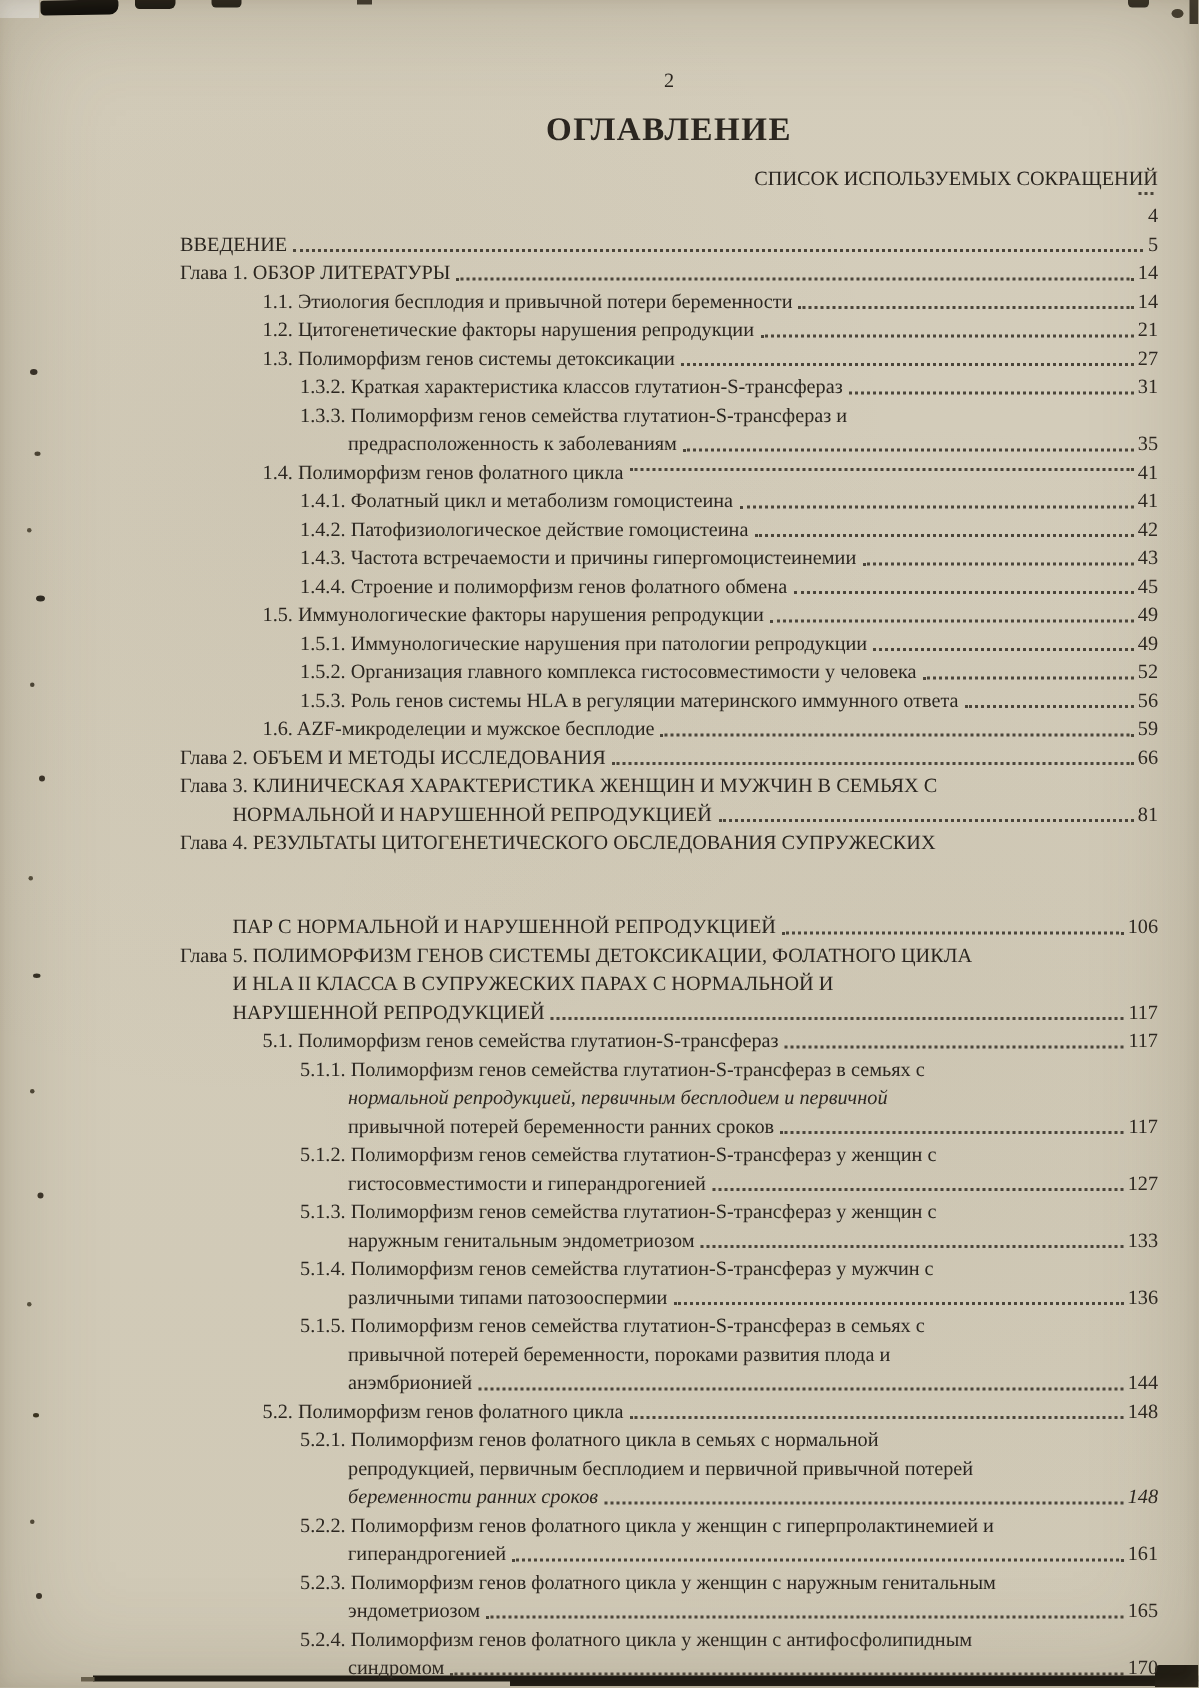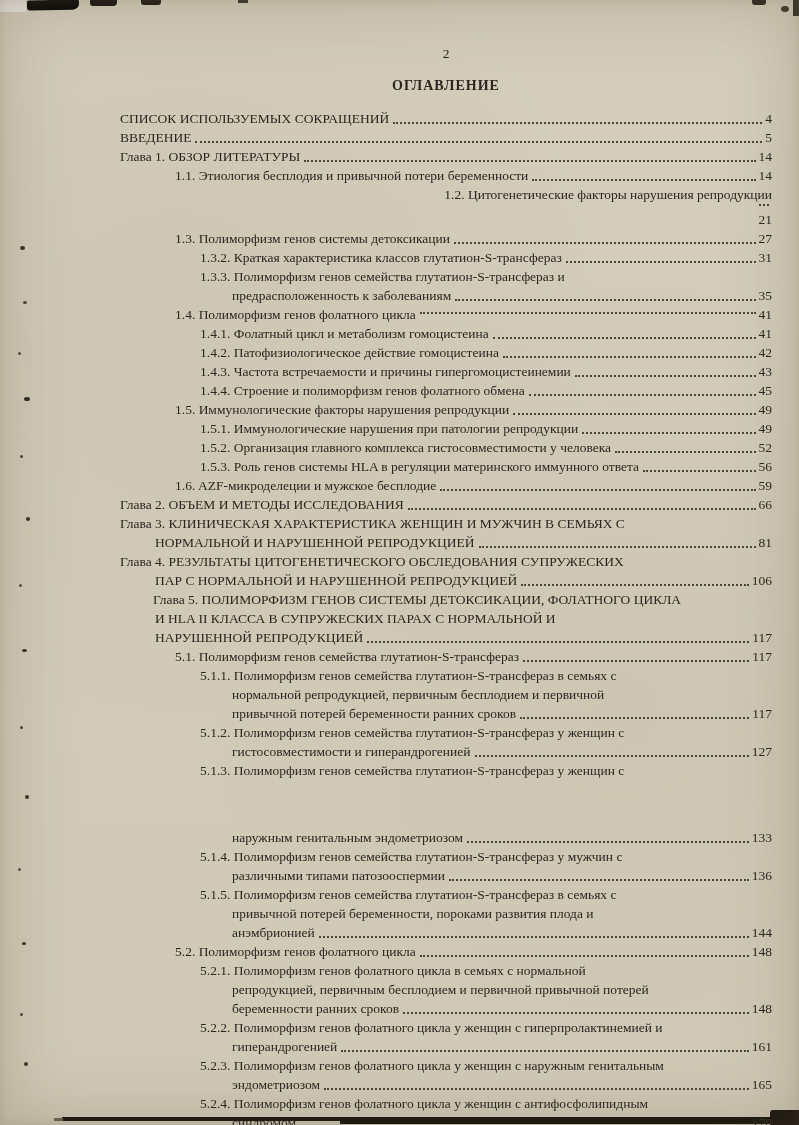--- a/index.html
+++ b/index.html
@@ -34,21 +34,21 @@
   .pagenum-top {
     margin-top: 44px;
     text-align: center;
     font-size: 13.5px;
     line-height: 19px;
   }
 
   .title {
     margin-top: 12px;
     text-align: center;
-    font-size: 14px;
+    font-size: 22px;
     font-weight: bold;
     letter-spacing: 1px;
     line-height: 22px;
   }
 
   .toc {
     margin-top: 12px;
     font-size: 13.5px;
     line-height: 19px;
   }
@@ -104,33 +104,33 @@
   <div class="art" style="left:62px;top:1117px;width:737px;height:4px;background:#17140e;"></div>
   <div class="art" style="left:340px;top:1120px;width:459px;height:4px;background:#12100b;"></div>
   <div class="art" style="left:770px;top:1110px;width:29px;height:15px;background:#17140e;border-radius:3px 0 0 0;"></div>
   <div class="art" style="left:54px;top:1118px;width:9px;height:3px;background:#6b6350;"></div>
 
   <div class="content">
     <div class="pagenum-top">2</div>
     <div class="title">ОГЛАВЛЕНИЕ</div>
     <div class="toc">
         <div class="toc-entry">
-          <div class="toc-line toc-line-last" style="padding-left: 0px;"><span class="txt">СПИСОК ИСПОЛЬЗУЕМЫХ СОКРАЩЕНИЙ</span><span class="dots"></span><span class="pg">4</span></div>
+          <div class="toc-line toc-line-last" style="padding-left: 0px; flex-direction: column;"><span class="txt">СПИСОК ИСПОЛЬЗУЕМЫХ СОКРАЩЕНИЙ</span><span class="dots"></span><span class="pg">4</span></div>
         </div>
         <div class="toc-entry">
           <div class="toc-line toc-line-last" style="padding-left: 0px;"><span class="txt">ВВЕДЕНИЕ</span><span class="dots"></span><span class="pg">5</span></div>
         </div>
         <div class="toc-entry">
           <div class="toc-line toc-line-last" style="padding-left: 0px;"><span class="txt">Глава 1. ОБЗОР ЛИТЕРАТУРЫ</span><span class="dots"></span><span class="pg">14</span></div>
         </div>
         <div class="toc-entry">
           <div class="toc-line toc-line-last" style="padding-left: 55px;"><span class="txt">1.1. Этиология бесплодия и привычной потери беременности</span><span class="dots"></span><span class="pg">14</span></div>
         </div>
         <div class="toc-entry">
-          <div class="toc-line toc-line-last" style="padding-left: 55px; flex-direction: column;"><span class="txt">1.2. Цитогенетические факторы нарушения репродукции</span><span class="dots"></span><span class="pg">21</span></div>
+          <div class="toc-line toc-line-last" style="padding-left: 55px;"><span class="txt">1.2. Цитогенетические факторы нарушения репродукции</span><span class="dots"></span><span class="pg">21</span></div>
         </div>
         <div class="toc-entry">
           <div class="toc-line toc-line-last" style="padding-left: 55px;"><span class="txt">1.3. Полиморфизм генов системы детоксикации</span><span class="dots"></span><span class="pg">27</span></div>
         </div>
         <div class="toc-entry">
           <div class="toc-line toc-line-last" style="padding-left: 80px;"><span class="txt">1.3.2. Краткая характеристика классов глутатион-S-трансфераз</span><span class="dots"></span><span class="pg">31</span></div>
         </div>
         <div class="toc-entry">
           <div class="toc-line" style="padding-left: 80px;">1.3.3. Полиморфизм генов семейства глутатион-S-трансфераз и</div>
           <div class="toc-line toc-line-last" style="padding-left: 112px;"><span class="txt">предрасположенность к заболеваниям</span><span class="dots"></span><span class="pg">35</span></div>
@@ -167,59 +167,59 @@
         </div>
         <div class="toc-entry">
           <div class="toc-line toc-line-last" style="padding-left: 0px;"><span class="txt">Глава 2. ОБЪЕМ И МЕТОДЫ ИССЛЕДОВАНИЯ</span><span class="dots"></span><span class="pg">66</span></div>
         </div>
         <div class="toc-entry">
           <div class="toc-line" style="padding-left: 0px;">Глава 3. КЛИНИЧЕСКАЯ ХАРАКТЕРИСТИКА ЖЕНЩИН И МУЖЧИН В СЕМЬЯХ С</div>
           <div class="toc-line toc-line-last" style="padding-left: 35px;"><span class="txt">НОРМАЛЬНОЙ И НАРУШЕННОЙ РЕПРОДУКЦИЕЙ</span><span class="dots"></span><span class="pg">81</span></div>
         </div>
         <div class="toc-entry">
           <div class="toc-line" style="padding-left: 0px;">Глава 4. РЕЗУЛЬТАТЫ ЦИТОГЕНЕТИЧЕСКОГО ОБСЛЕДОВАНИЯ СУПРУЖЕСКИХ</div>
-          <div class="toc-line toc-line-last" style="padding-left: 35px;"><span class="txt">ПАР С НОРМАЛЬНОЙ И НАРУШЕННОЙ РЕПРОДУКЦИЕЙ</span><span class="dots"></span><span class="pg">106</span></div>
-        </div>
-        <div class="toc-entry">
-          <div class="toc-line" style="padding-left: 0px; margin-left: 33px;">Глава 5. ПОЛИМОРФИЗМ ГЕНОВ СИСТЕМЫ ДЕТОКСИКАЦИИ, ФОЛАТНОГО ЦИКЛА</div>
+          <div class="toc-line toc-line-last" style="padding-left: 35px; margin-top: 37px;"><span class="txt">ПАР С НОРМАЛЬНОЙ И НАРУШЕННОЙ РЕПРОДУКЦИЕЙ</span><span class="dots"></span><span class="pg">106</span></div>
+        </div>
+        <div class="toc-entry">
+          <div class="toc-line" style="padding-left: 0px;">Глава 5. ПОЛИМОРФИЗМ ГЕНОВ СИСТЕМЫ ДЕТОКСИКАЦИИ, ФОЛАТНОГО ЦИКЛА</div>
           <div class="toc-line" style="padding-left: 35px;">И HLA II КЛАССА В СУПРУЖЕСКИХ ПАРАХ С НОРМАЛЬНОЙ И</div>
           <div class="toc-line toc-line-last" style="padding-left: 35px;"><span class="txt">НАРУШЕННОЙ РЕПРОДУКЦИЕЙ</span><span class="dots"></span><span class="pg">117</span></div>
         </div>
         <div class="toc-entry">
           <div class="toc-line toc-line-last" style="padding-left: 55px; justify-content: center;"><span class="txt">5.1. Полиморфизм генов семейства глутатион-S-трансфераз</span><span class="dots"></span><span class="pg">117</span></div>
         </div>
         <div class="toc-entry">
           <div class="toc-line" style="padding-left: 80px;">5.1.1. Полиморфизм генов семейства глутатион-S-трансфераз в семьях с</div>
-          <div class="toc-line" style="padding-left: 112px;">нормальной репродукцией, первичным бесплодием и первичной</div>
+          <div class="toc-line" style="padding-left: 112px; font-style: italic;">нормальной репродукцией, первичным бесплодием и первичной</div>
           <div class="toc-line toc-line-last" style="padding-left: 112px;"><span class="txt">привычной потерей беременности ранних сроков</span><span class="dots"></span><span class="pg">117</span></div>
         </div>
         <div class="toc-entry">
           <div class="toc-line" style="padding-left: 80px;">5.1.2. Полиморфизм генов семейства глутатион-S-трансфераз у женщин с</div>
           <div class="toc-line toc-line-last" style="padding-left: 112px;"><span class="txt">гистосовместимости и гиперандрогенией</span><span class="dots"></span><span class="pg">127</span></div>
         </div>
         <div class="toc-entry">
           <div class="toc-line" style="padding-left: 80px;">5.1.3. Полиморфизм генов семейства глутатион-S-трансфераз у женщин с</div>
-          <div class="toc-line toc-line-last" style="padding-left: 112px; margin-top: 48px;"><span class="txt">наружным генитальным эндометриозом</span><span class="dots"></span><span class="pg">133</span></div>
+          <div class="toc-line toc-line-last" style="padding-left: 112px;"><span class="txt">наружным генитальным эндометриозом</span><span class="dots"></span><span class="pg">133</span></div>
         </div>
         <div class="toc-entry">
           <div class="toc-line" style="padding-left: 80px;">5.1.4. Полиморфизм генов семейства глутатион-S-трансфераз у мужчин с</div>
           <div class="toc-line toc-line-last" style="padding-left: 112px;"><span class="txt">различными типами патозооспермии</span><span class="dots"></span><span class="pg">136</span></div>
         </div>
         <div class="toc-entry">
           <div class="toc-line" style="padding-left: 80px;">5.1.5. Полиморфизм генов семейства глутатион-S-трансфераз в семьях с</div>
           <div class="toc-line" style="padding-left: 112px;">привычной потерей беременности, пороками развития плода и</div>
           <div class="toc-line toc-line-last" style="padding-left: 112px;"><span class="txt">анэмбрионией</span><span class="dots"></span><span class="pg">144</span></div>
         </div>
         <div class="toc-entry">
           <div class="toc-line toc-line-last" style="padding-left: 55px;"><span class="txt">5.2. Полиморфизм генов фолатного цикла</span><span class="dots"></span><span class="pg">148</span></div>
         </div>
         <div class="toc-entry">
           <div class="toc-line" style="padding-left: 80px;">5.2.1. Полиморфизм генов фолатного цикла в семьях с нормальной</div>
           <div class="toc-line" style="padding-left: 112px;">репродукцией, первичным бесплодием и первичной привычной потерей</div>
-          <div class="toc-line toc-line-last" style="padding-left: 112px;"><span class="txt">беременности ранних сроков</span><span class="dots"></span><span class="pg">148</span></div>
+          <div class="toc-line toc-line-last" style="padding-left: 112px; font-style: italic;"><span class="txt">беременности ранних сроков</span><span class="dots"></span><span class="pg">148</span></div>
         </div>
         <div class="toc-entry">
           <div class="toc-line" style="padding-left: 80px;">5.2.2. Полиморфизм генов фолатного цикла у женщин с гиперпролактинемией и</div>
           <div class="toc-line toc-line-last" style="padding-left: 112px;"><span class="txt">гиперандрогенией</span><span class="dots"></span><span class="pg">161</span></div>
         </div>
         <div class="toc-entry">
           <div class="toc-line" style="padding-left: 80px;">5.2.3. Полиморфизм генов фолатного цикла у женщин с наружным генитальным</div>
           <div class="toc-line toc-line-last" style="padding-left: 112px;"><span class="txt">эндометриозом</span><span class="dots"></span><span class="pg">165</span></div>
         </div>
         <div class="toc-entry">

